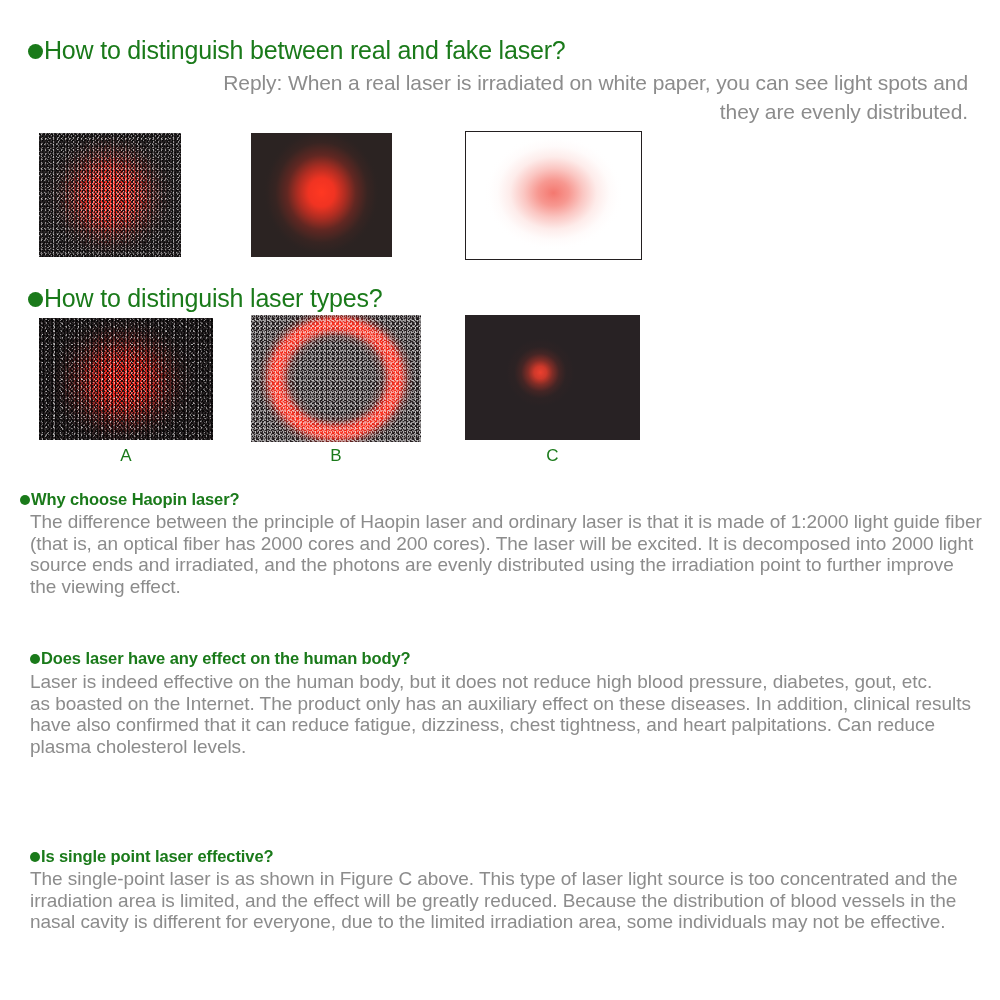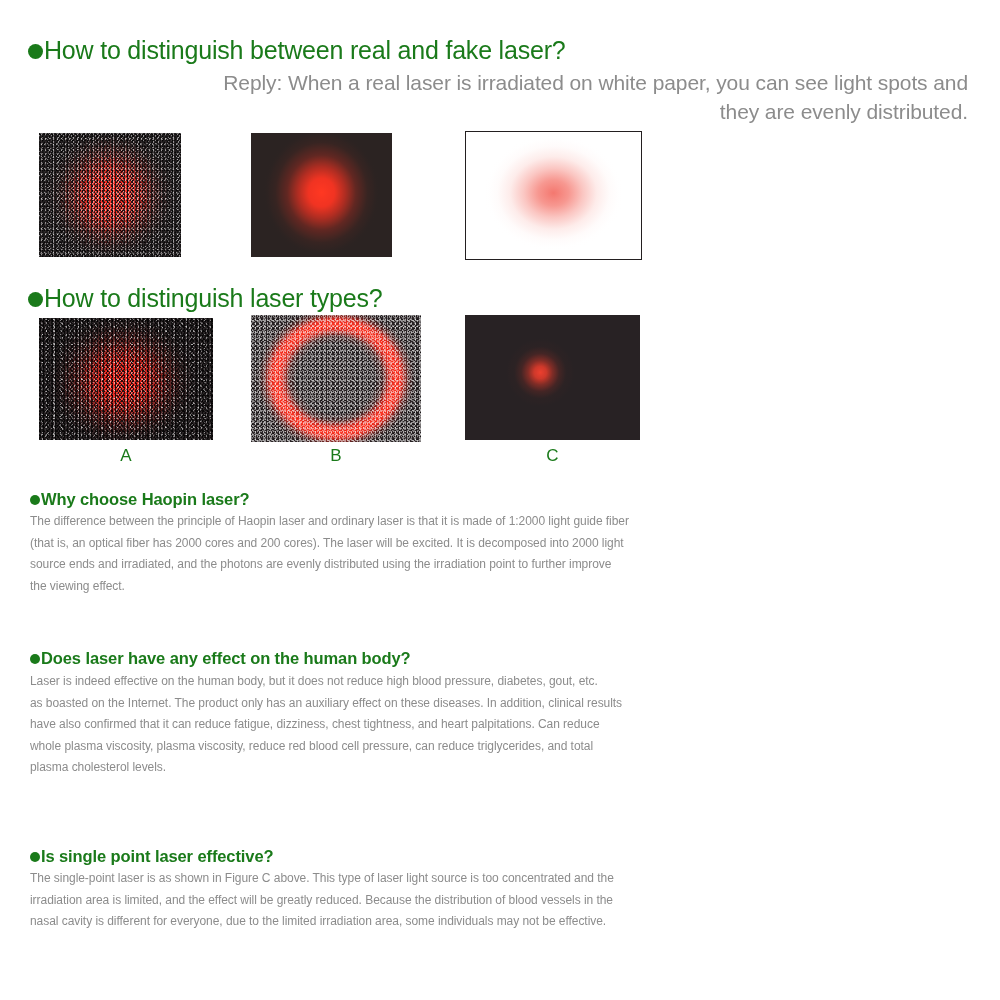--- a/index.html
+++ b/index.html
@@ -65,21 +65,21 @@
   }
 
   
   .body-large {
     font-size: 21px;
     line-height: 29px;
     color: #8c8c8c;
     letter-spacing: -0.1px;
   }
   .body-small {
-    font-size: 12px;
+    font-size: 19px;
     line-height: 21.5px;
     color: #8c8c8c;
     letter-spacing: -0.05px;
   }
   .body-small .ln { display: block; white-space: nowrap; }
   .body-large .ln { display: block; white-space: nowrap; }
 
   
   .abs { position: absolute; }
 
@@ -279,42 +279,41 @@
   <div class="fig-label" style="left:251px; top:446px; width:170px;">B</div>
 
   <div class="figure" style="left:465px; top:315px; width:175px; height:125px;">
     <div class="fig-inner">
       <div class="fc-base"></div>
       <div class="glow fc-glow"></div>
     </div>
   </div>
   <div class="fig-label" style="left:465px; top:446px; width:175px;">C</div>
 
-  <div class="abs qheading small" style="left:30px; top:490px;align-items:center;">
+  <div class="abs qheading small" style="left:20px; top:490px;align-items:center;">
     <span class="bullet"></span>
     <span>Why choose Haopin laser?</span>
   </div>
 
   <div class="abs body-small" style="left:30px; top:511px; width:960px;">
     <span class="ln">The difference between the principle of Haopin laser and ordinary laser is that it is made of 1:2000 light guide fiber</span>
     <span class="ln">(that is, an optical fiber has 2000 cores and 200 cores). The laser will be excited. It is decomposed into 2000 light</span>
     <span class="ln">source ends and irradiated, and the photons are evenly distributed using the irradiation point to further improve</span>
     <span class="ln">the viewing effect.</span>
   </div>
 
   <div class="abs qheading small" style="left:30px; top:649px;">
     <span class="bullet"></span>
     <span>Does laser have any effect on the human body?</span>
   </div>
 
   <div class="abs body-small" style="left:30px; top:671px; width:960px;">
     <span class="ln">Laser is indeed effective on the human body, but it does not reduce high blood pressure, diabetes, gout, etc.</span>
     <span class="ln">as boasted on the Internet. The product only has an auxiliary effect on these diseases. In addition, clinical results</span>
     <span class="ln">have also confirmed that it can reduce fatigue, dizziness, chest tightness, and heart palpitations. Can reduce</span>
-    <span class="ln">whole plasma viscosity, plasma viscosity, reduce red blood cell pressure, can reduce triglycerides, and total</span>
     <span class="ln">plasma cholesterol levels.</span>
   </div>
 
   <div class="abs qheading small" style="left:30px; top:847px;">
     <span class="bullet"></span>
     <span>Is single point laser effective?</span>
   </div>
 
   <div class="abs body-small" style="left:30px; top:868px; width:960px;">
     <span class="ln">The single-point laser is as shown in Figure C above. This type of laser light source is too concentrated and the</span>

